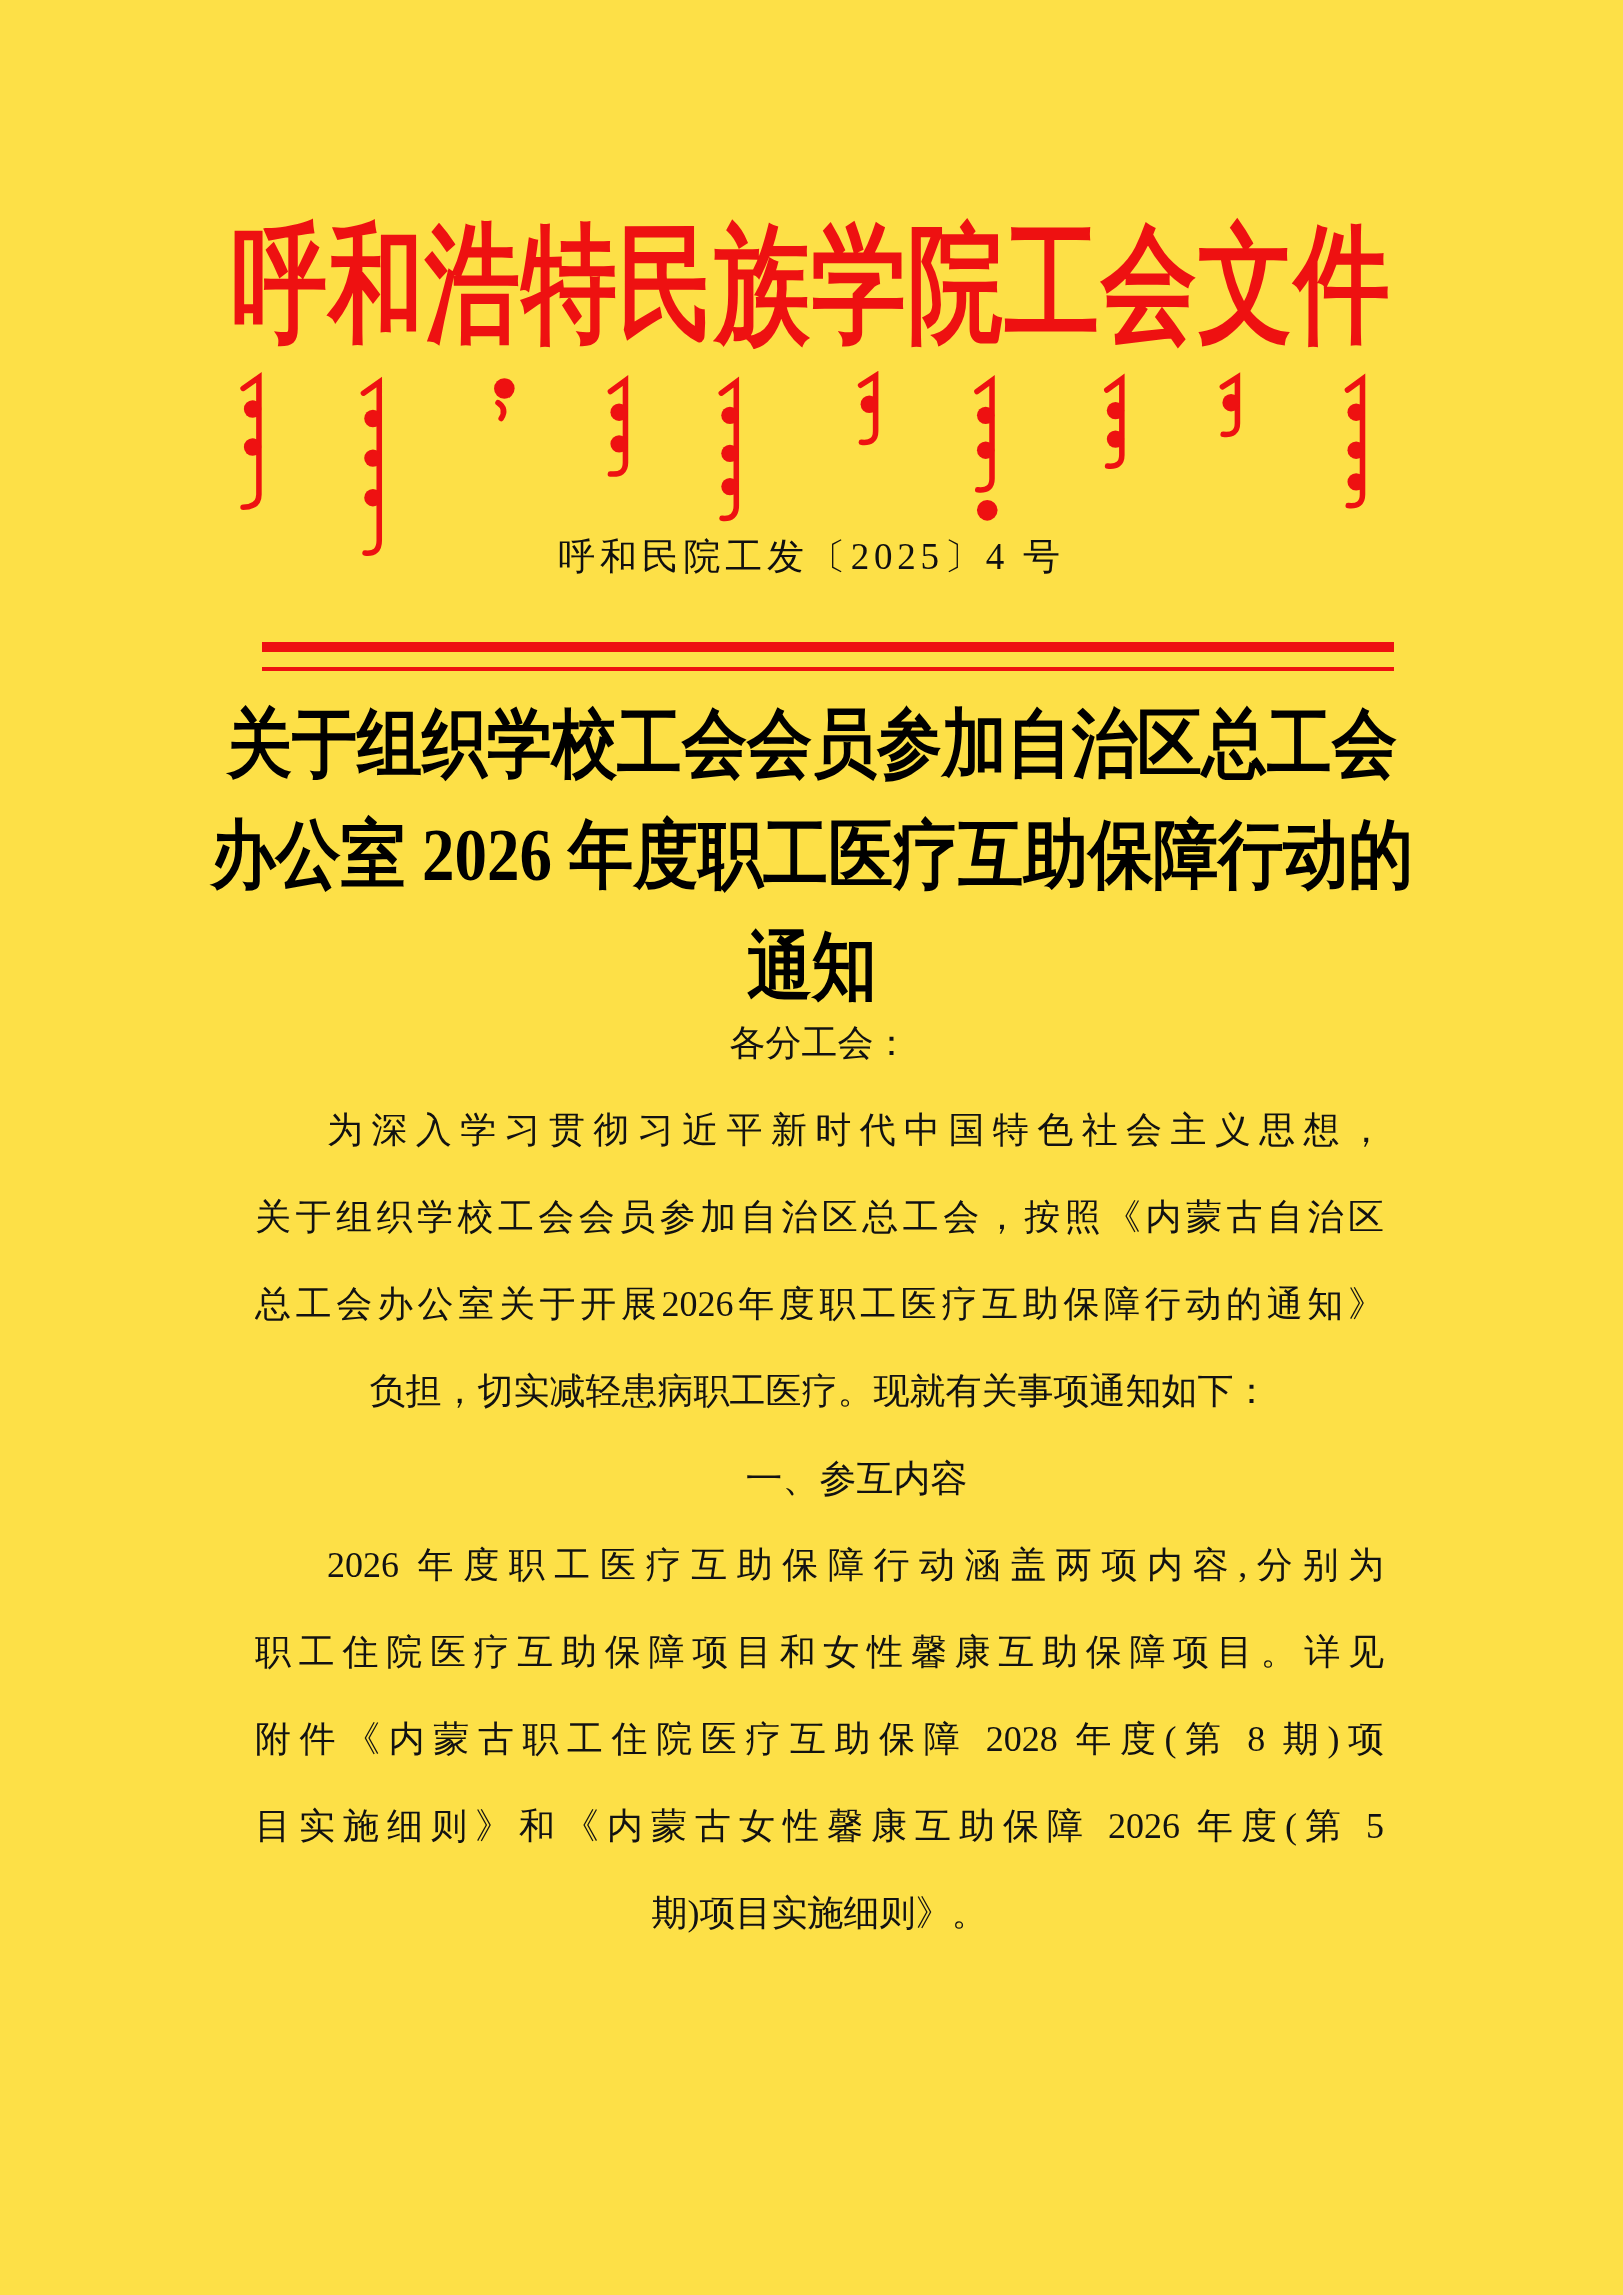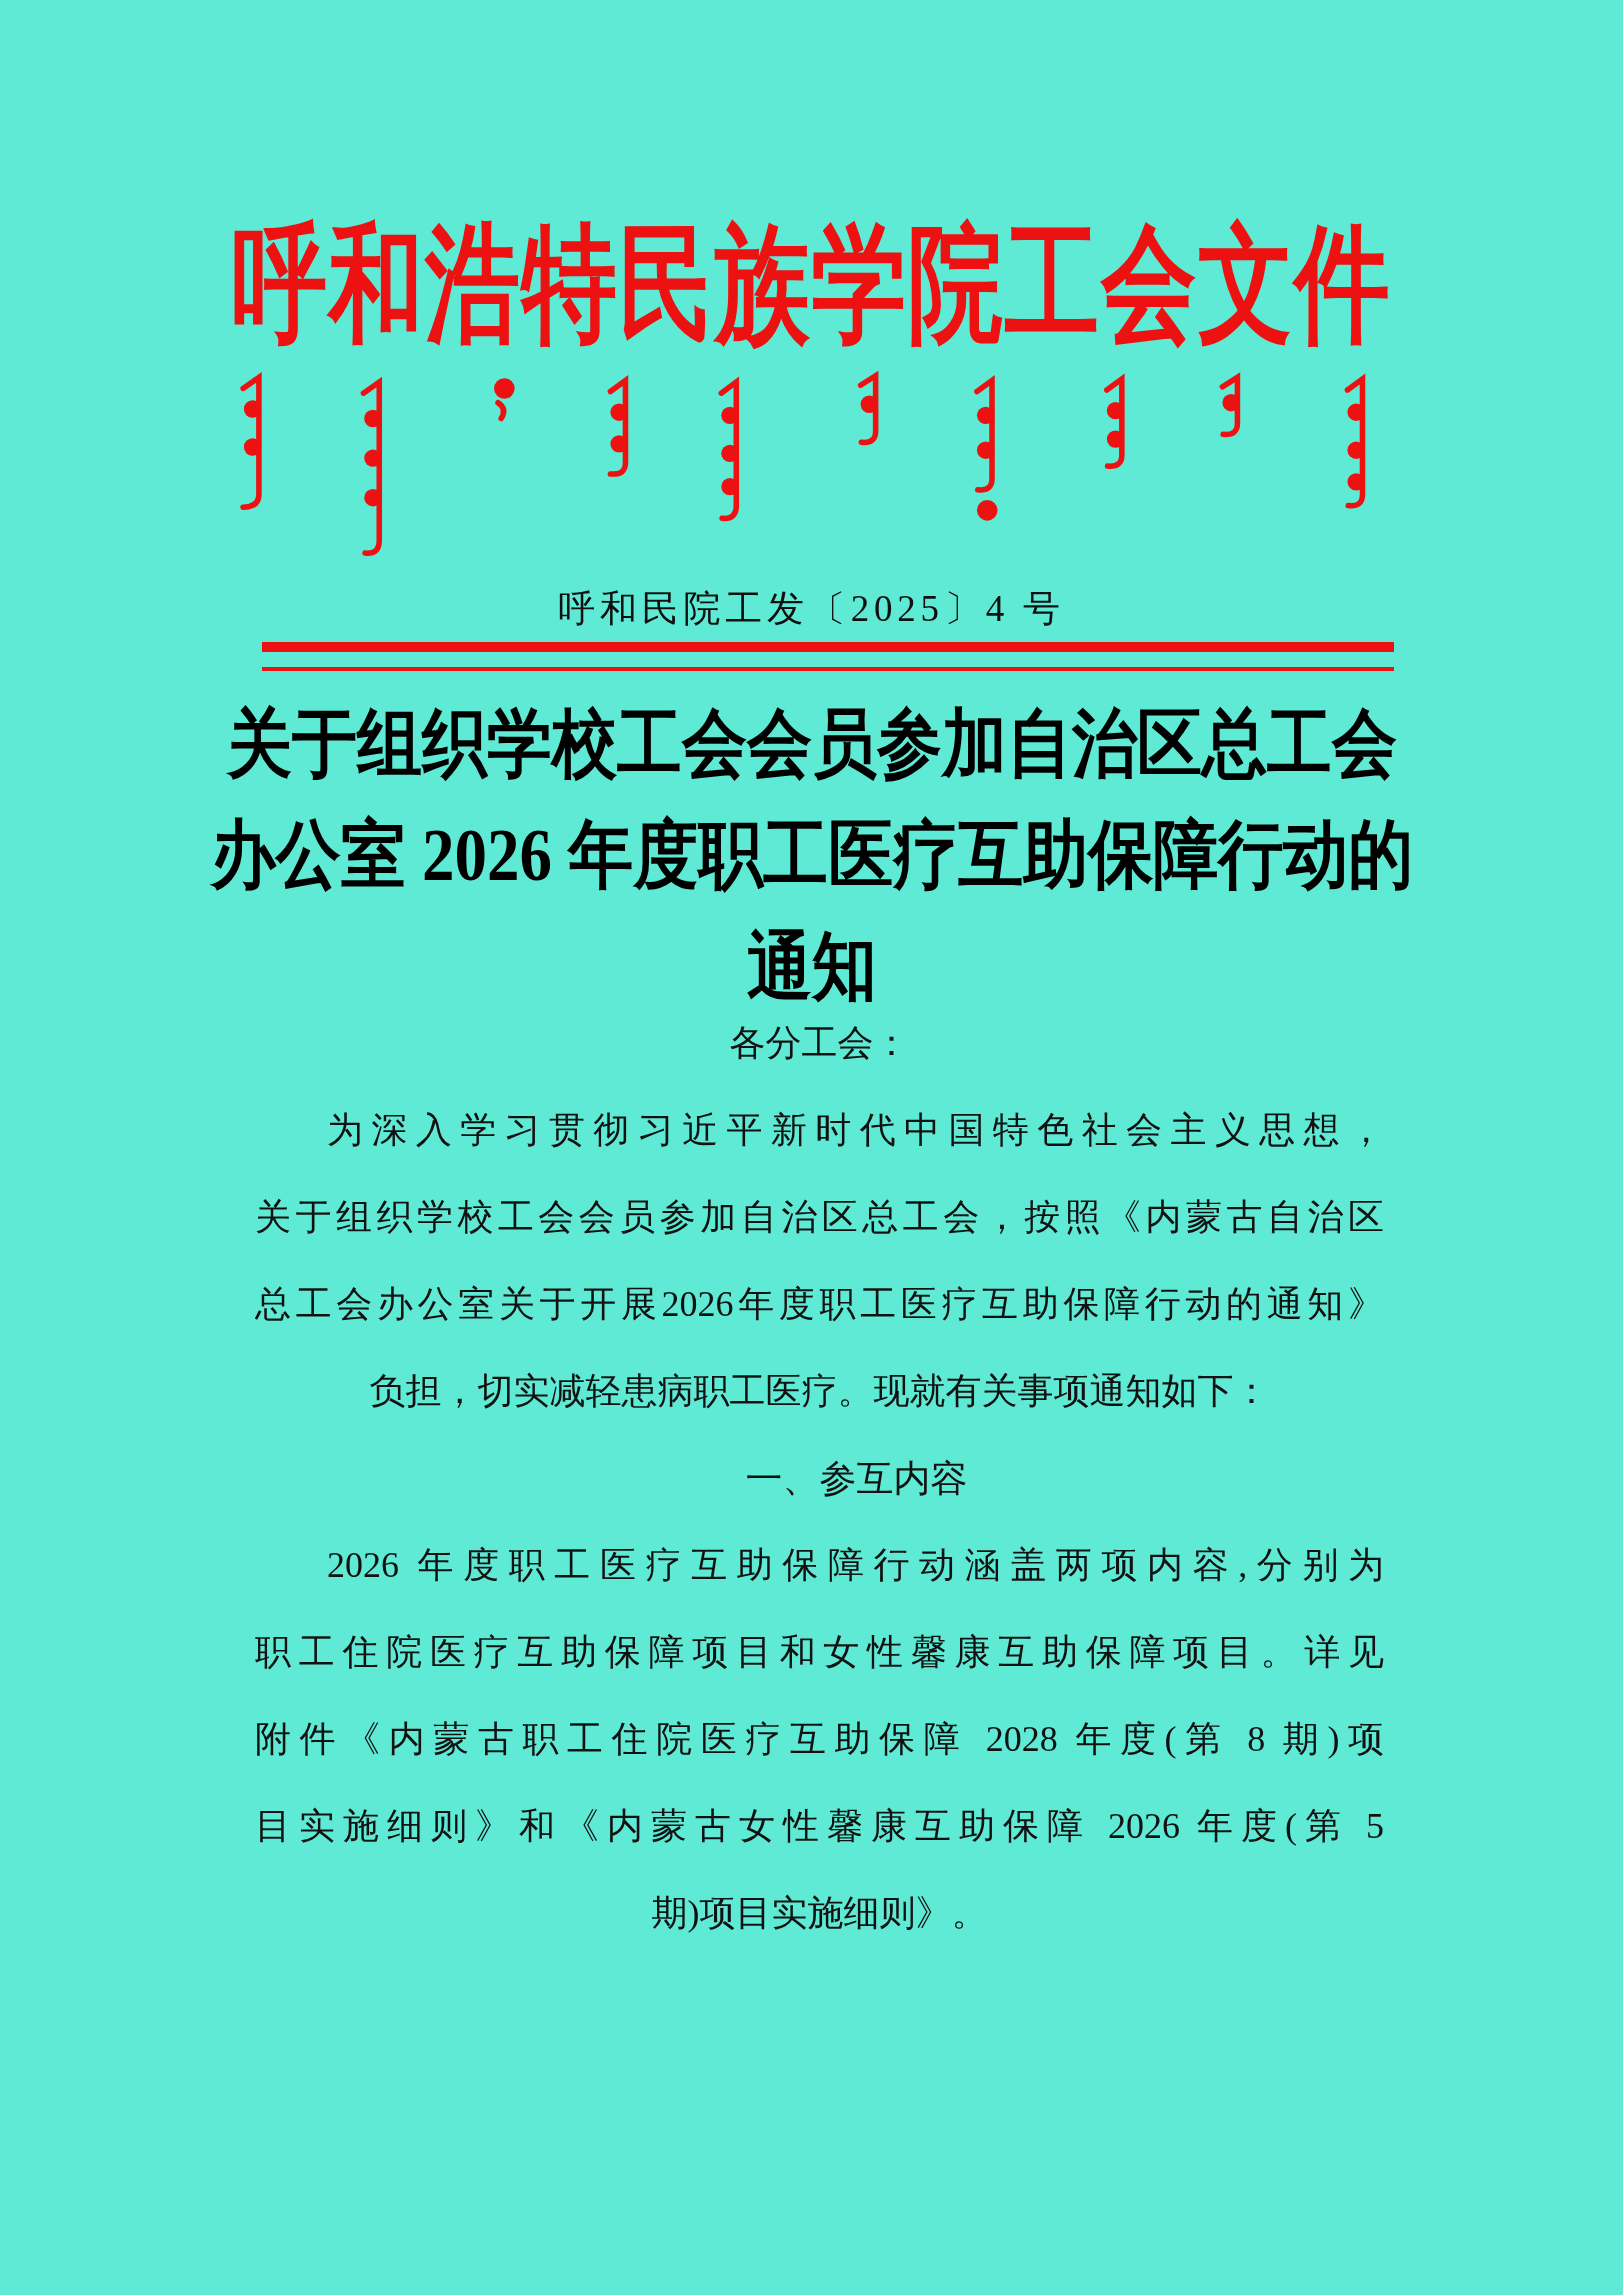--- a/index.html
+++ b/index.html
@@ -1,20 +1,20 @@
 <!DOCTYPE html>
 <html style="font-size:12.7px"><head>
 <meta charset="utf-8">
 <style>
   * { margin:0; padding:0; box-sizing:border-box; }
   html,body { background:#ffffff; }
   .page {
     position:relative;
     width:1623px; height:2295px;
-    background:#5eead4;
+    background:#fde047;
     overflow:hidden;
     font-family:"Liberation Serif","DejaVu Serif",serif;
     color:#121212;
   }
   
   .org-title {
     position:absolute; top:200px; left:0; width:100%;
     text-align:center;
     font-size:95px; font-weight:bold;
     color:#ee1111;
@@ -23,21 +23,21 @@
     transform-origin:center top;
     white-space:nowrap;
   }
   
   .mongolian-banner {
     position:absolute; top:371px; left:0;
     width:1623px; height:190px;
   }
   
   .doc-number {
-    position:absolute; top:584px; left:0; width:100%;
+    position:absolute; top:532px; left:0; width:100%;
     text-align:center;
     font-size:37px;
     color:#101010;
     letter-spacing:4.8px;
     white-space:nowrap;
   }
   
   .red-rule { position:absolute; top:642px; left:262px; width:1132px; }
   .red-rule .bar-thick { height:10.3px; background:#ee1111; }
   .red-rule .bar-gap   { height:14.3px; }

